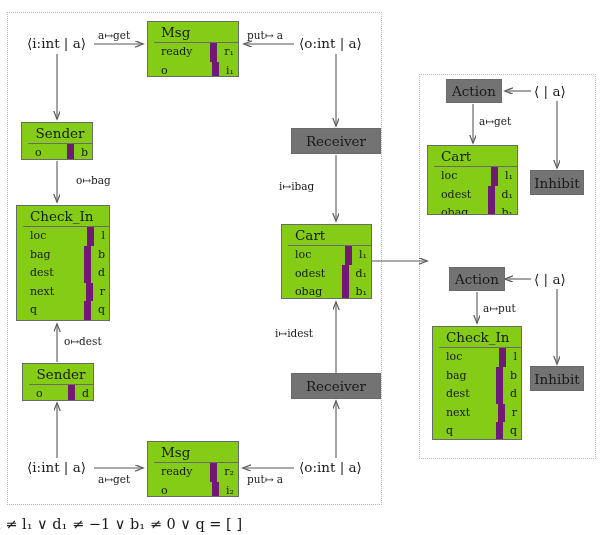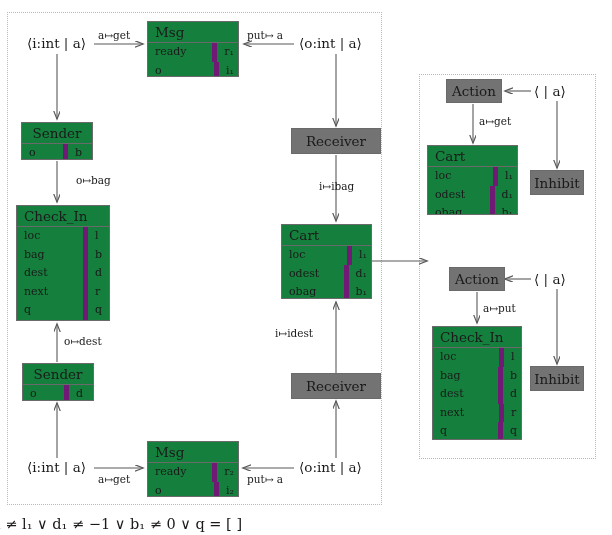--- a/index.html
+++ b/index.html
@@ -15,23 +15,24 @@
     position:absolute;
     border:1px dotted #b9b9b9;
     box-sizing:border-box;
     background:transparent;
   }
 
   
   .box{
     position:absolute;
     border:1px solid #6a6a6a;
-    background:#15803d;
+    background:#84cc16;
     box-sizing:border-box;
     overflow:hidden;
+    padding-left:6px;
   }
   .box .title{
     font-size:13.5px;
     line-height:16px;
     padding:2px 0 2px 7px;
     white-space:nowrap;
   }
   .box .title.sep{border-bottom:1px solid #6a6a6a;}
   .box .rows{display:block;}
   .box .row{
@@ -40,21 +41,21 @@
     line-height:16.5px;
     align-items:center;
   }
   .box .row .k{
     padding:1px 4px 1px 7px;
     white-space:nowrap;
     box-sizing:border-box;
   }
   .box .row .v{
     padding:1px 4px 1px 7px;
-    border-left:5px solid #701a75;
+    border-left:7px solid #701a75;
     white-space:nowrap;
     box-sizing:border-box;
     flex:1 1 auto;
     margin-left:11px;
   }
   
   .plainbox{
     position:absolute;
     border:1px solid #6a6a6a;
     background:#737373;
@@ -261,21 +262,21 @@
   </div>
   <div class="lbl small" style="left:247px;top:472px;">
     <span>put↦ a</span>
   </div>
   <div class="lbl small" style="left:64px;top:173px;margin-left:12px;">
     <span>o↦bag</span>
   </div>
   <div class="lbl small" style="left:64px;top:334px;">
     <span>o↦dest</span>
   </div>
-  <div class="lbl small" style="left:279px;top:179px;margin-left:40px;">
+  <div class="lbl small" style="left:279px;top:179px;">
     <span>i↦ibag</span>
   </div>
   <div class="lbl small" style="left:275px;top:326px;text-align:right;">
     <span>i↦idest</span>
   </div>
 
   <div class="plainbox" style="left:446px;top:79px;width:56px;height:24px;">
     <span>Action</span>
   </div>
 

